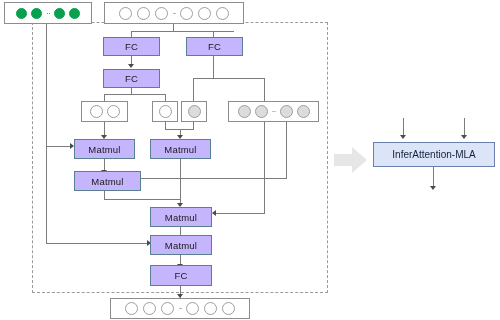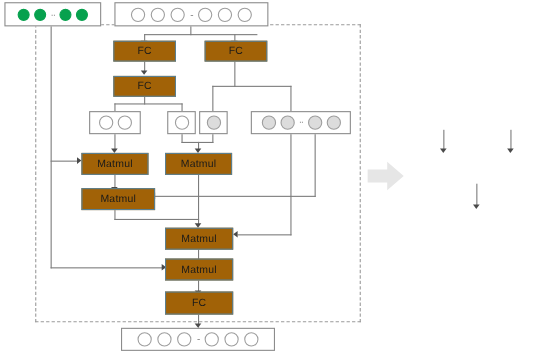--- a/index.html
+++ b/index.html
@@ -17,21 +17,21 @@
   .token-box{border:1.6px solid #8c8c8c;background:#ffffff;
              display:flex;align-items:center;justify-content:center;}
   .tok{border-radius:50%;box-sizing:border-box;}
   .tok.hollow{border:1.4px solid #9e9e9e;background:#ffffff;}
   .tok.filled-green{background:#07a14e;border:1px solid #07a14e;}
   .tok.filled-gray{background:#dcdcdc;border:1.4px solid #9e9e9e;}
   .tok-sep{color:#7a7a7a;font-size:9px;line-height:1;letter-spacing:-1px;
            display:inline-block;}
 
   
-  .opbox{border:1px solid #5a7f90;background:#a16207;
+  .opbox{border:1px solid #5a7f90;background:#c4b5fd;
          display:flex;align-items:center;justify-content:center;
          color:#1a1a1a;font-size:9.5px;letter-spacing:.2px;}
   .mla-box{border:1px solid #6b7fae;background:#dce4f7;
            display:flex;align-items:center;justify-content:center;
            color:#12213f;font-size:10px;}
 
   
   .ln{position:absolute;background:#7c7c7c;}
   .ln.h{height:1.2px;}
   .ln.v{width:1.2px;}
@@ -181,17 +181,18 @@
   <svg class="abs" style="left:334px;top:146px;" width="34" height="28" viewBox="0 0 34 28">
     <polygon points="0,8 18,8 18,1 33,14 18,27 18,20 0,20" fill="#e6e6e6"></polygon>
   </svg>
 
   <div class="ln v" style="left:403px;top:118px;height:18px;"></div>
   <div class="arw down" style="left:400px;top:135px;"></div>
 
   <div class="ln v" style="left:464px;top:118px;height:18px;"></div>
   <div class="arw down" style="left:461px;top:135px;"></div>
 
+  <div class="abs mla-box" style="left:373px;top:142px;width:122px;height:25px;">InferAttention-MLA</div>
 
   <div class="ln v" style="left:433px;top:167px;height:20px;"></div>
   <div class="arw down" style="left:430px;top:186px;"></div>
 
 </div>
 
 </body></html>

